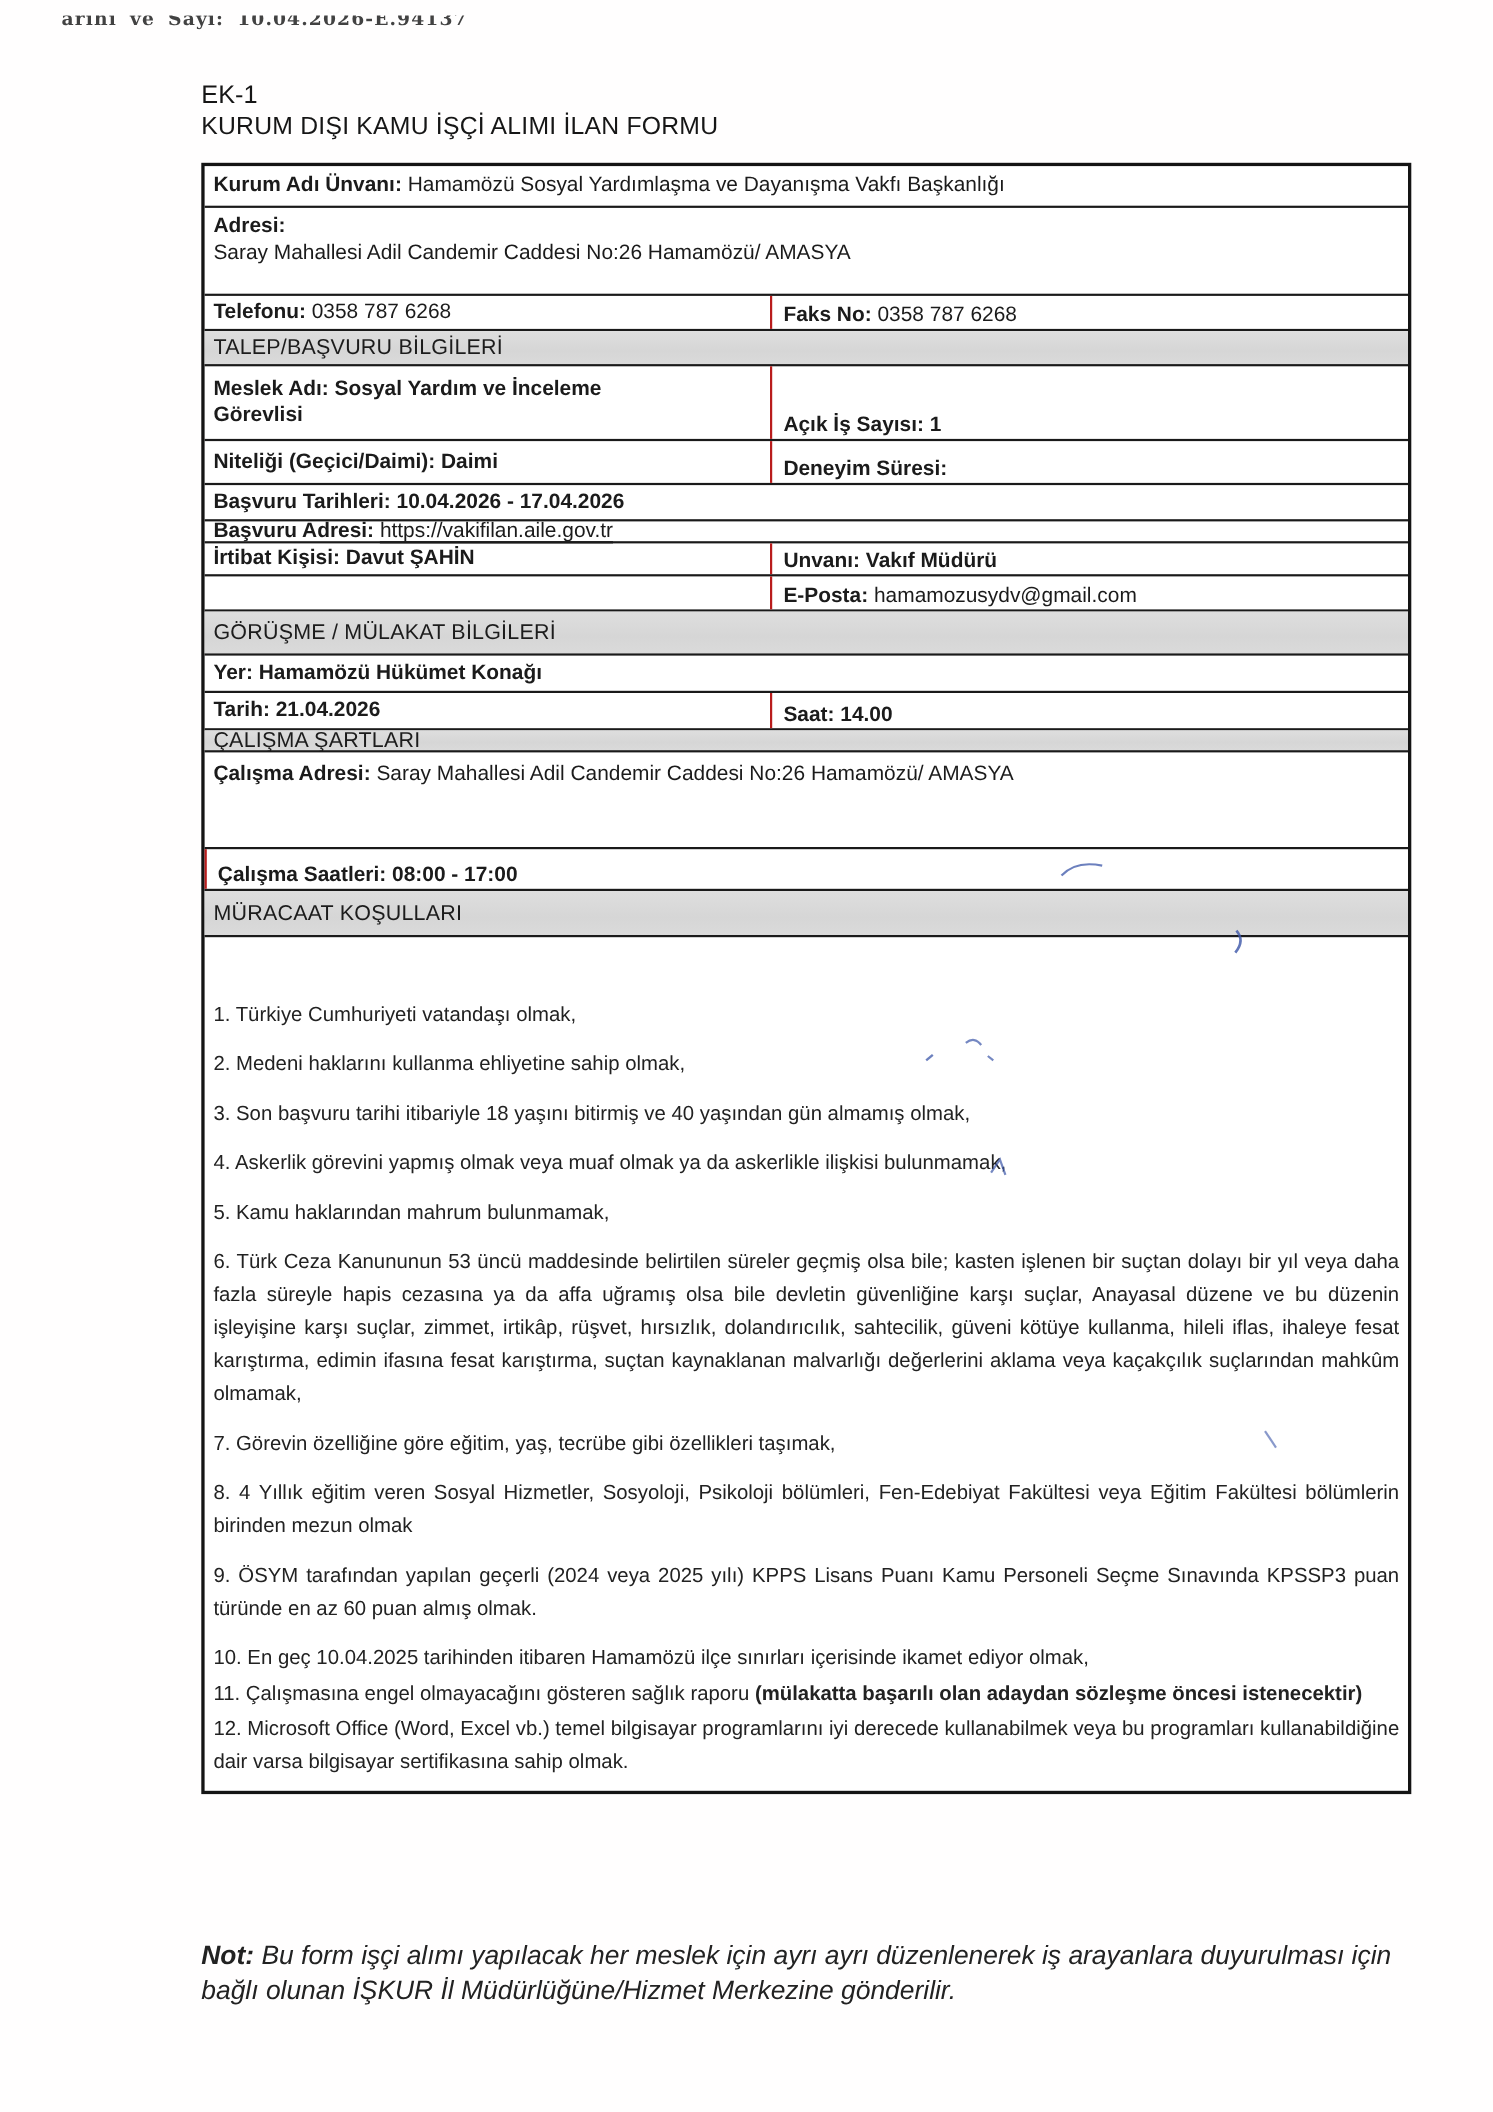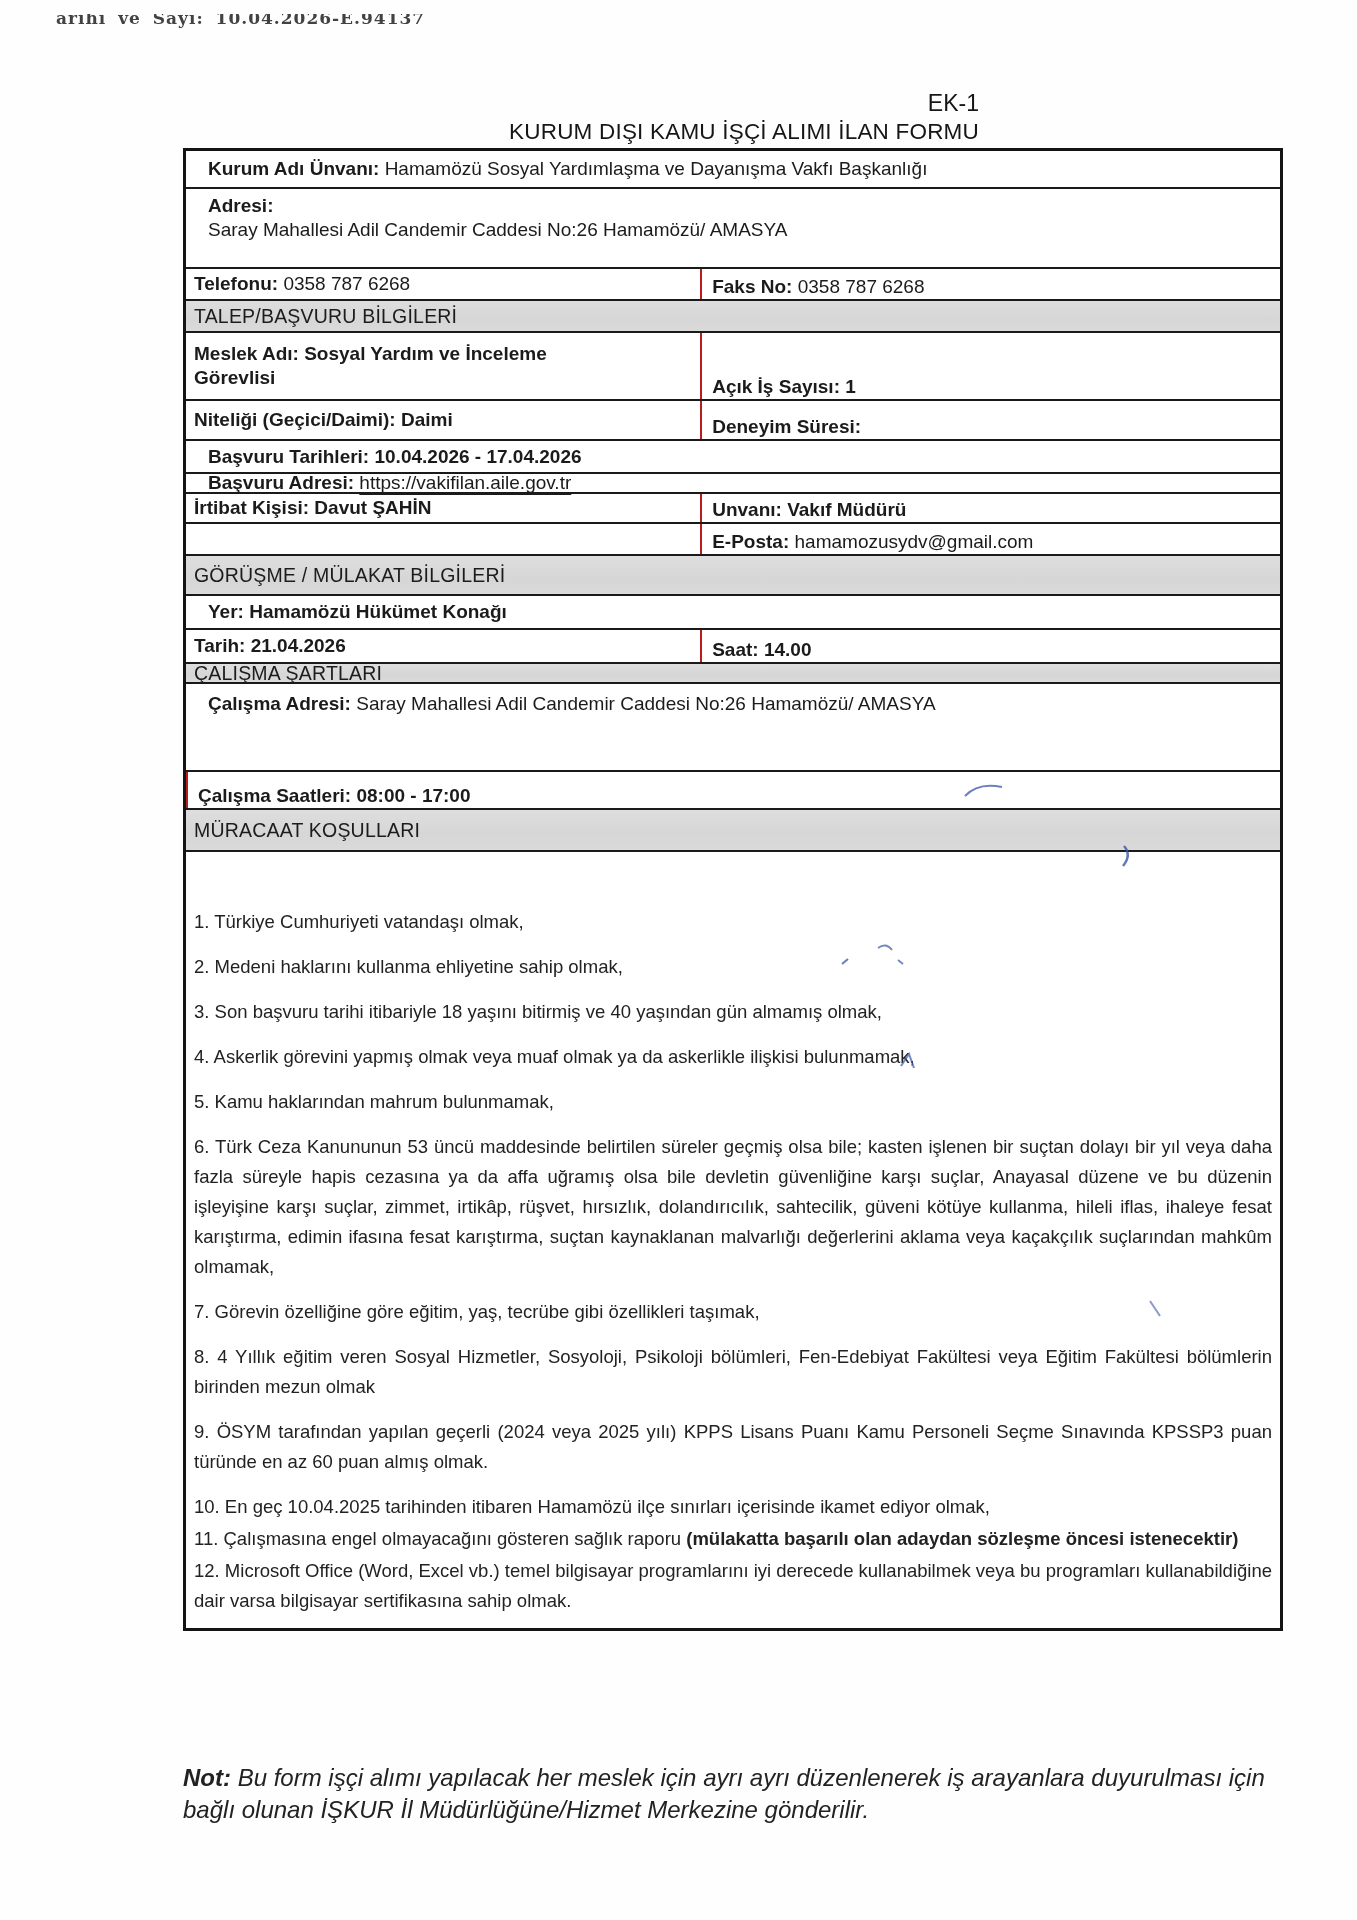--- a/index.html
+++ b/index.html
@@ -16,40 +16,40 @@
     position:absolute;left:56px;top:14px;height:17px;width:560px;
     overflow:hidden;
   }
   .clip-top span{
     display:block;margin-top:-6px;
     font-family:"DejaVu Serif", serif;font-weight:bold;font-size:17px;
     letter-spacing:1px;word-spacing:5px;color:#2e2e2e;opacity:.9;
   }
 
   
-  .title-wrap{position:absolute;left:183px;top:89px;width:796px;text-align:right;}
+  .title-wrap{position:absolute;left:183px;top:72px;width:796px;text-align:left;}
   .ek{font-size:23px;color:#161616;line-height:28px;}
   .form-title{font-size:22.5px;color:#161616;line-height:30px;letter-spacing:.2px;}
 
   
   .tbl{
     position:absolute;left:183px;top:148px;width:1100px;
     border:3px solid #141414;box-sizing:border-box;background:#fff;
   }
   .row{
     border-bottom:2px solid #1a1a1a;box-sizing:border-box;
     display:flex;align-items:center;position:relative;
   }
   .row:last-child{border-bottom:none;}
   .sec{
     background:linear-gradient(180deg,#dedede 0%,#d6d6d6 60%,#dadada 100%);
     font-size:19.5px;color:#1c1c1c;letter-spacing:.2px;
     padding-left:8px;
   }
-  .cell{padding:0 22px;font-size:19px;line-height:24px;}
+  .cell{padding:0 8px;font-size:19px;line-height:24px;}
   .block{align-self:flex-start;padding-top:5px;}
   b{font-weight:bold;}
   .h30{height:30px}.h32{height:32px}.h33{height:33px}.h34{height:34px}
   .h36{height:20px}.h38{height:38px}.h40{height:40px}.h42{height:42px}
   .h68{height:68px}.h80{height:80px}.h88{height:88px}
   .split{padding:0;}
   .cl{width:47%;box-sizing:border-box;padding:0 8px;font-size:19px;line-height:24px;height:100%;display:flex;align-items:center;flex-wrap:wrap;align-content:center;}
   .cr{width:53%;box-sizing:border-box;border-left:2px solid #b91c1c;padding:0 10px;font-size:19px;line-height:24px;height:100%;display:flex;align-items:flex-end;}
   .narrow{max-width:380px;}
   .url{text-decoration:underline;text-decoration-thickness:2px;text-underline-offset:4px;}

